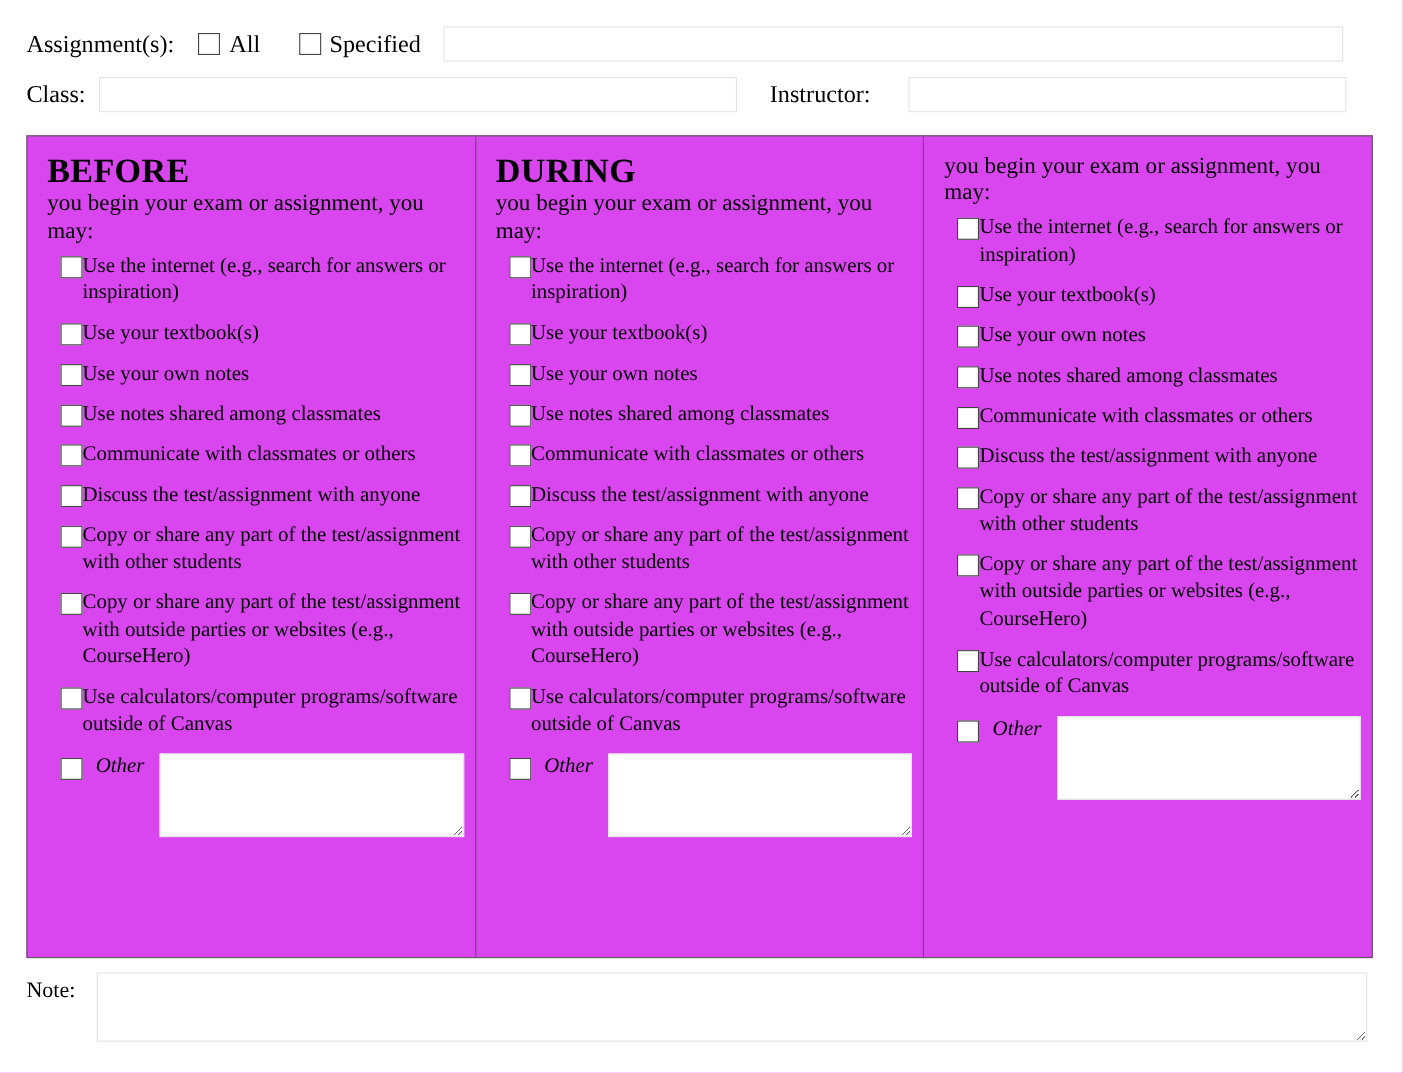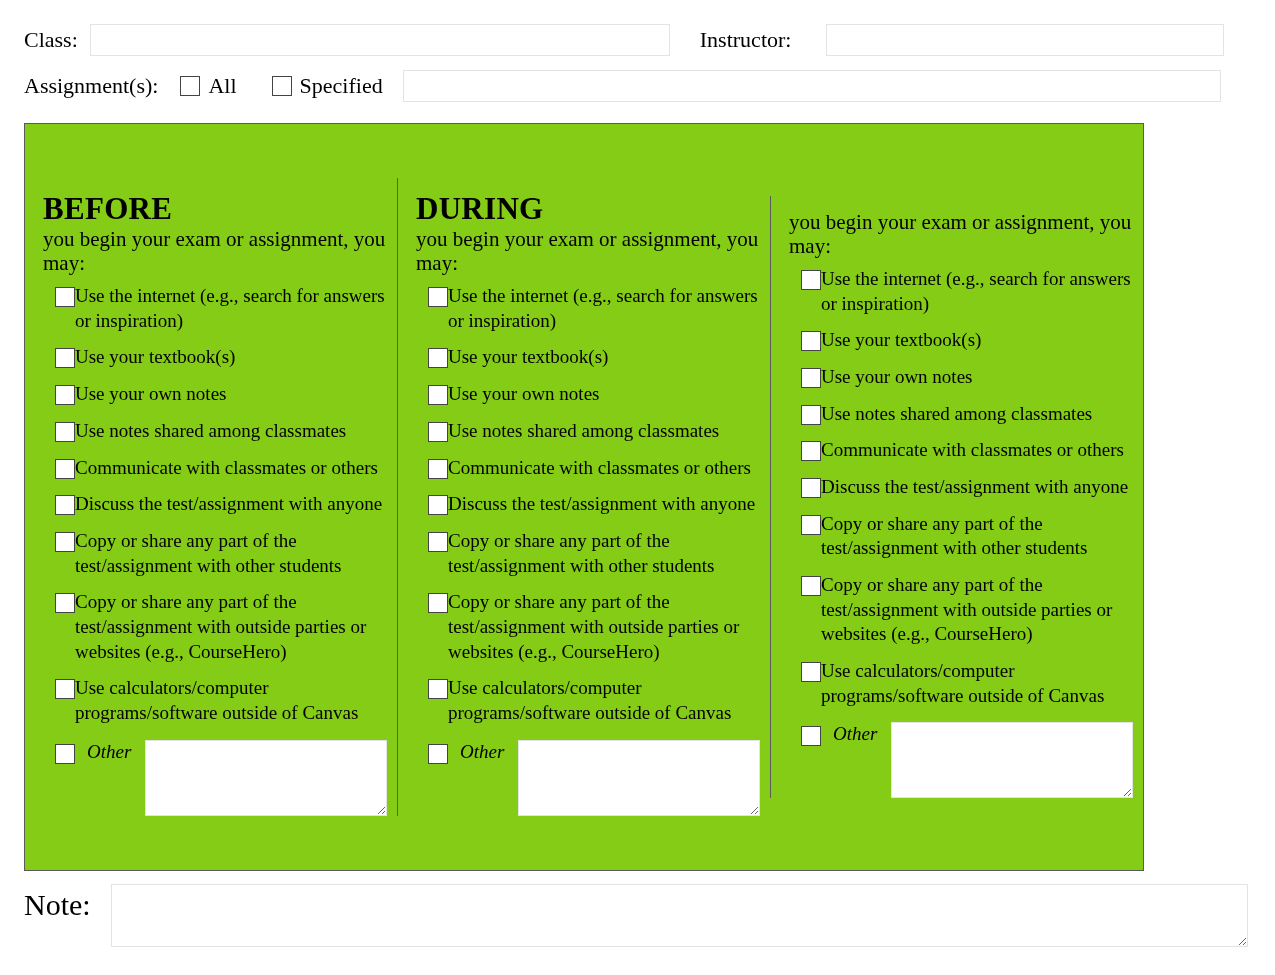--- a/index.html
+++ b/index.html
@@ -63,27 +63,26 @@
   #assignment-input {
     width: 818px;
     margin-left: 20px;
   }
 
   
   .matrix {
     position: absolute;
     left: 24px;
     top: 123px;
-    width: 1120px;
+    width: 1224px;
     height: 748px;
     border: 1.4px solid #5a5a5a;
     box-sizing: border-box;
     display: flex;
-    background: #84cc16;
-    align-items: center;
+    background: #d946ef;
   }
   .matrix-col {
     box-sizing: border-box;
     padding: 14px 10px 0 18px;
     flex: 1 1 0;
   }
   .matrix-col + .matrix-col {
     border-left: 1.4px solid #5a5a5a;
   }
 
@@ -142,62 +141,62 @@
   
   .note-row {
     position: absolute;
     left: 24px;
     top: 884px;
     width: 1224px;
     display: flex;
     align-items: flex-start;
   }
   .note-label {
-    font-size: 30px;
+    font-size: 20px;
     line-height: 1;
     padding-top: 6px;
     white-space: nowrap;
   }
   #note-input {
     margin-left: 20px;
     width: 1155px;
     height: 63px;
     background: #ffffff;
     border: 1px solid #e3e3e3;
     box-sizing: border-box;
   }
 </style>
 </head>
 <body>
 
 <div class="header">
+
+  <div class="hdr-row">
+    <span class="hdr-label">Assignment(s):</span>
+
+    <span class="cb-group">
+      <span class="checkbox"></span>
+      <span class="cb-text">All</span>
+    </span>
+
+    <span class="cb-group">
+      <span class="checkbox"></span>
+      <span class="cb-text">Specified</span>
+    </span>
+
+    <input class="text-input" id="assignment-input" type="text" placeholder="" style="">
+  </div>
 
   <div class="hdr-row">
     <span class="hdr-label">Class:</span>
     <input class="text-input" id="class-input" type="text" placeholder="" style="">
     <span class="hdr-label" id="instructor-label">Instructor:</span>
     <input class="text-input" id="instructor-input" type="text" placeholder="" style="">
   </div>
 
-  <div class="hdr-row">
-    <span class="hdr-label">Assignment(s):</span>
-
-    <span class="cb-group">
-      <span class="checkbox"></span>
-      <span class="cb-text">All</span>
-    </span>
-
-    <span class="cb-group">
-      <span class="checkbox"></span>
-      <span class="cb-text">Specified</span>
-    </span>
-
-    <input class="text-input" id="assignment-input" type="text" placeholder="" style="">
-  </div>
-
 </div>
 
 <div class="matrix" id="matrix">
     <div class="matrix-col">
       <div class="col-title">BEFORE</div>
       <div class="col-sub">you begin your exam or assignment, you may:</div>
       <div class="opt-list">
         <div class="opt">
           <span class="checkbox"></span>
           <span class="opt-text">Use the internet (e.g., search for answers or inspiration)</span>

